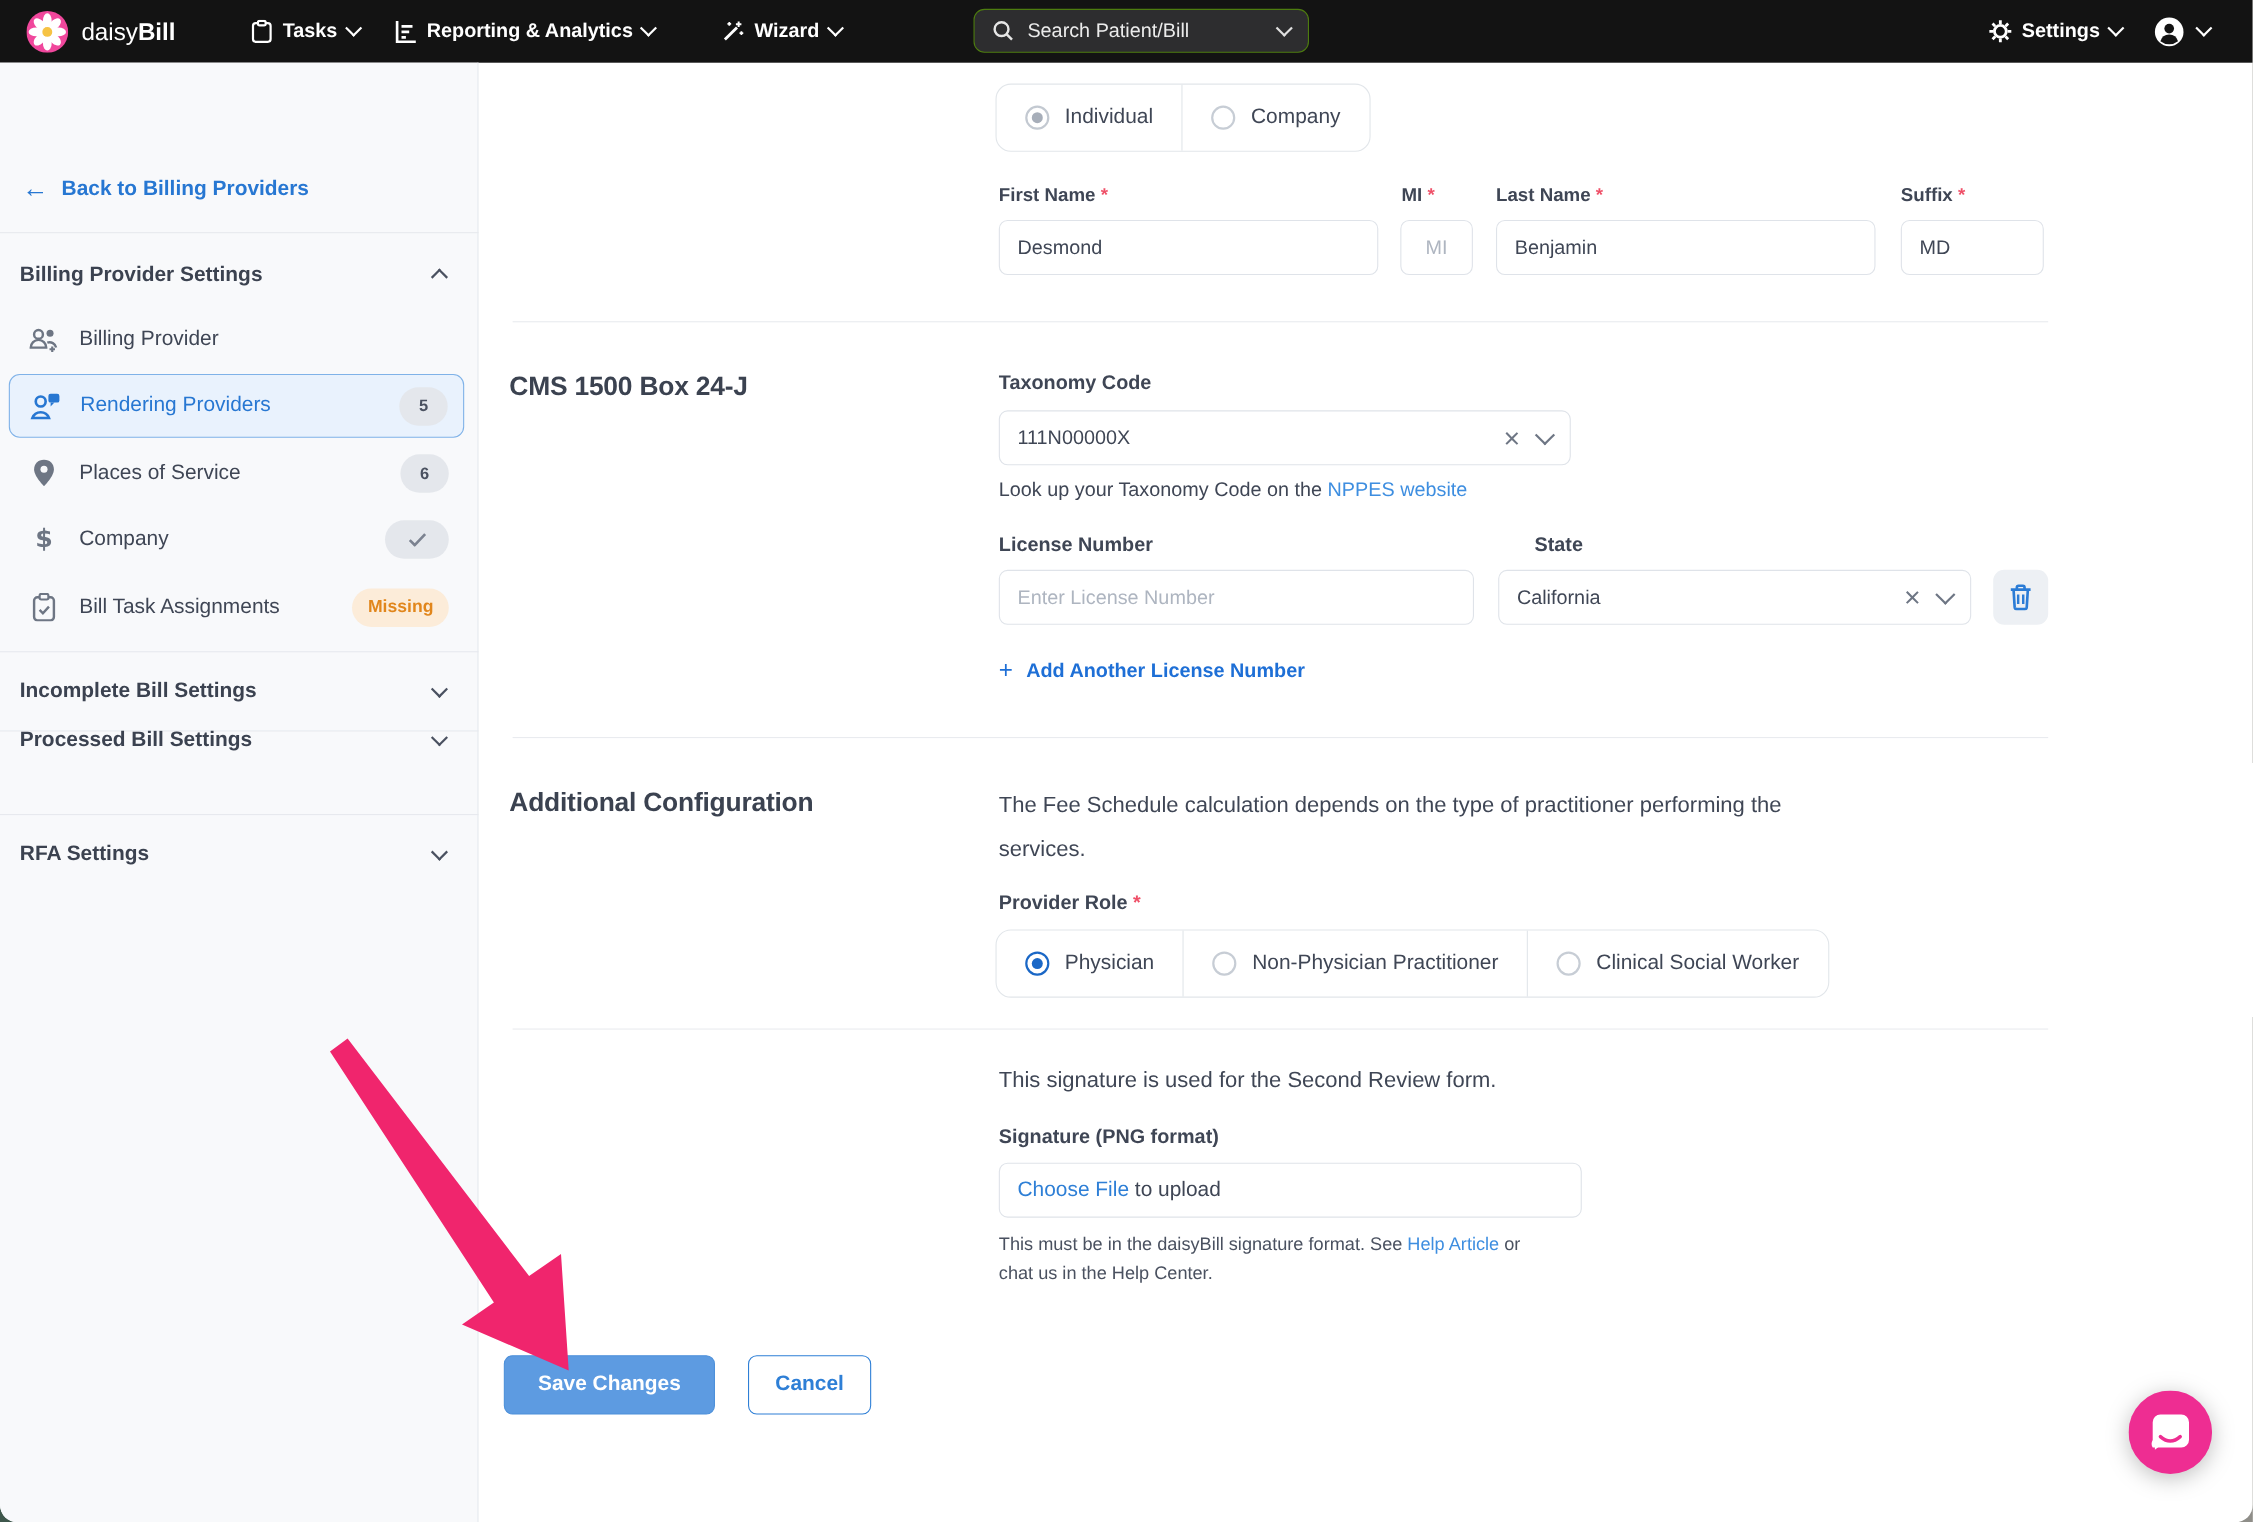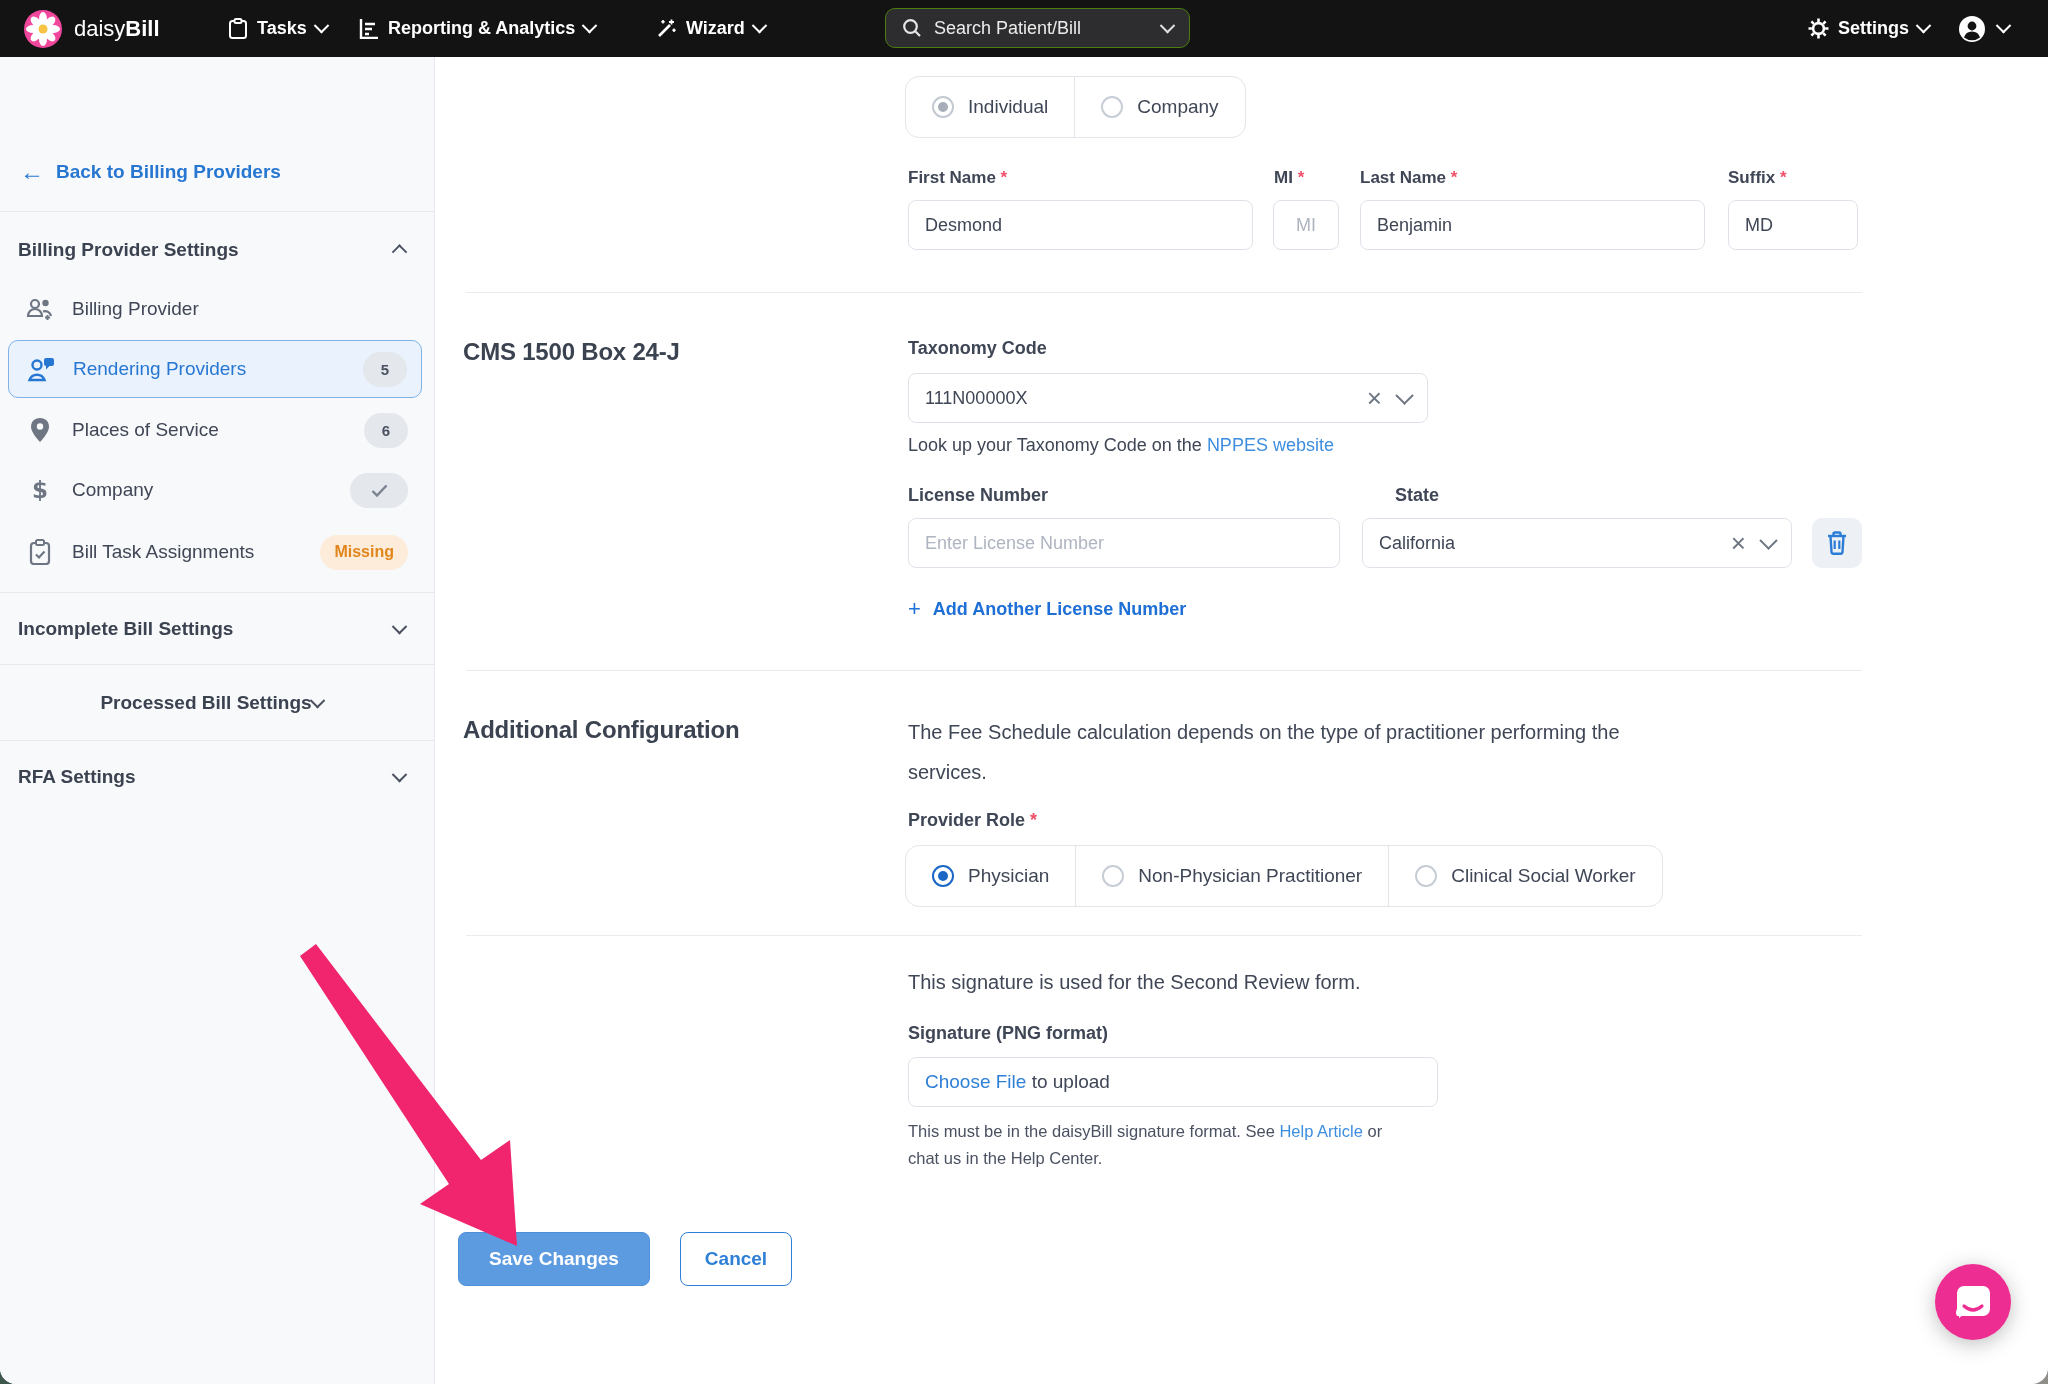--- a/index.html
+++ b/index.html
@@ -244,21 +244,21 @@
       <span>Bill Task Assignments</span>
       <span class="pill missing">Missing</span>
     </div>
 
     <div class="side-hr" style="top:535px;"></div>
     <div class="side-header" style="top:549px;">
       <span>Incomplete Bill Settings</span>
       <span class="chev"></span>
     </div>
     <div class="side-hr" style="top:607px;"></div>
-    <div class="side-header" style="top:623px;justify-content:center;">
+    <div class="side-header" style="top:593px;">
       <span>Processed Bill Settings</span>
       <span class="chev"></span>
     </div>
     <div class="side-hr" style="top:683px;"></div>
     <div class="side-header" style="top:697px;">
       <span>RFA Settings</span>
       <span class="chev"></span>
     </div>
   </div>
 

